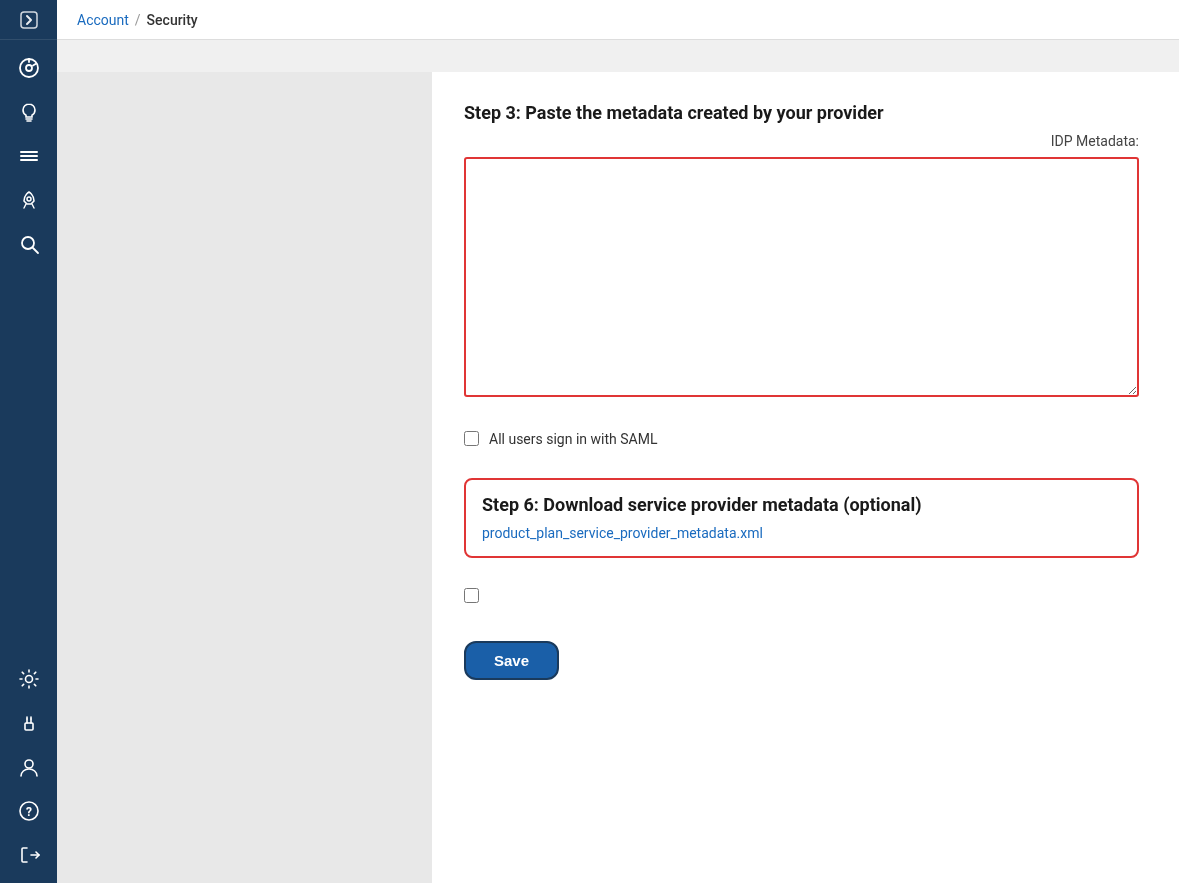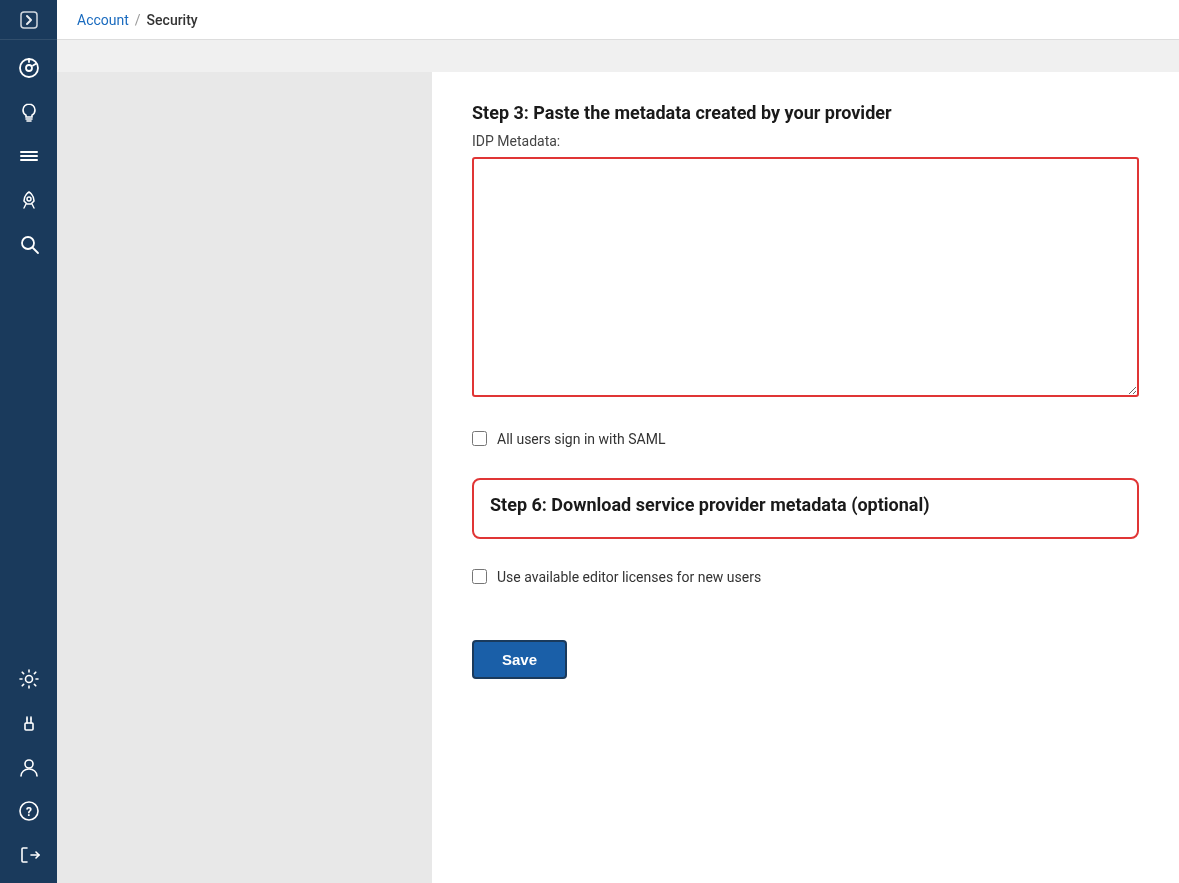--- a/index.html
+++ b/index.html
@@ -106,39 +106,40 @@
       background: #e8e8e8;
       flex-shrink: 0;
       height: 100%;
     }
 
     
     .right-panel {
       flex: 1;
       background: #ffffff;
       overflow-y: auto;
-      padding: 30px 40px 40px 40px;
+      padding: 30px 40px 40px 32px;
     }
 
     
     .step-section {
       margin-bottom: 28px;
     }
 
     .step-title {
       font-size: 18px;
       font-weight: 700;
       color: #1a1a1a;
       margin-bottom: 10px;
     }
 
     .field-label {
       font-size: 14px;
       color: #444;
       margin-bottom: 8px;
+      text-align: right;
     }
 
     .metadata-textarea {
       width: 100%;
       height: 240px;
       border: 2px solid #e03535;
       border-radius: 3px;
       resize: vertical;
       padding: 8px;
       font-size: 14px;
@@ -185,26 +186,26 @@
       text-decoration: none;
       font-size: 14px;
       cursor: pointer;
     }
 
     
     .save-button {
       background: #1a5fa8;
       color: #ffffff;
       border: 2px solid #1a3a5c;
-      border-radius: 4px;
+      border-radius: 12px;
       padding: 9px 28px;
       font-size: 15px;
       font-weight: 600;
       cursor: pointer;
-      margin-top: 24px;
+      margin-top: 10px;
     }
 
     
     svg { display: block; }
   </style>
 </head>
 <body>
 
 <div class="sidebar">
   <div class="sidebar-toggle">
@@ -327,27 +328,27 @@
           <input type="checkbox" style="">
           <span class="checkbox-label">All users sign in with SAML</span>
         </label>
       </div>
 
       
 
       
       <div class="step6-box">
         <div class="step-title">Step 6: Download service provider metadata (optional)</div>
+        <a class="download-link" href="#">product_plan_service_provider_metadata.xml</a>
       </div>
 
       
       <div class="step-section">
         <label class="checkbox-row">
           <input type="checkbox" style="">
-          <span class="checkbox-label">Use available editor licenses for new users</span>
         </label>
       </div>
 
       
       <button class="save-button">Save</button>
 
     </div>
   </div>
 </div>
 

